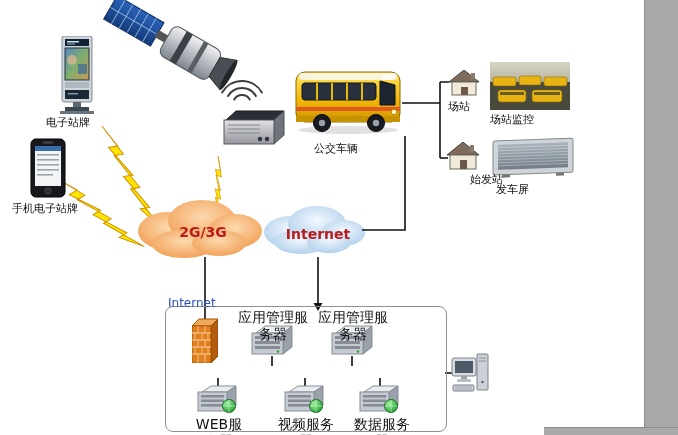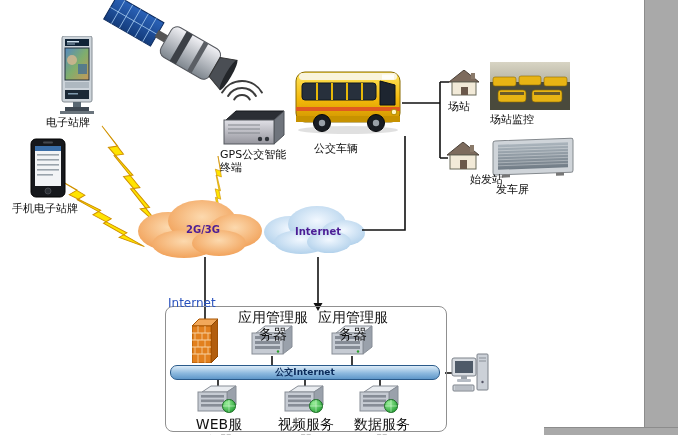--- a/index.html
+++ b/index.html
@@ -8,21 +8,21 @@
   .abs{position:absolute;}
   .label{font-size:11px;color:#111;text-align:left;line-height:1.2;z-index:4;}
   .label-sm{font-size:14px;color:#111;text-align:center;line-height:1.2;z-index:4;}
   .icon{z-index:3;}
   .gutter{background:#a9a9a9;z-index:6;}
   #overlay{position:absolute;left:0;top:0;z-index:1;}
   #server-box{border:1px solid #909090;border-radius:8px;background:transparent;z-index:2;}
   #net-bar{background:linear-gradient(#ddecf8,#8db9de 55%,#5f97c9);border:1px solid #2a5a8a;
            border-radius:7px;z-index:3;display:flex;align-items:center;justify-content:center;}
   #net-bar span{font-size:9px;font-weight:bold;color:#0a2a5a;}
-  .cloud-text{font-size:10px;font-weight:bold;color:#4c1d95;text-align:center;z-index:4;}
+  .cloud-text{font-size:14px;font-weight:bold;color:#b91c1c;text-align:center;z-index:4;}
   #internet-entry{font-size:12px;color:#2a52be;z-index:4;}
 </style>
 </head>
 <body>
 
 <div id="canvas">
 
   <svg id="overlay" width="678" height="435">
     <defs>
       <linearGradient id="panelG" x1="0" y1="0" x2="0" y2="1">
@@ -263,23 +263,20 @@
       <polygon points="6,9 15,2 42,2 33,9" fill="#e9ecf0" stroke="#878d96"></polygon>
       <polygon points="33,9 42,2 42,23 33,30" fill="#9aa1ab" stroke="#878d96"></polygon>
       <rect x="2" y="9" width="31" height="21" fill="#c6cbd3" stroke="#878d96"></rect>
       <rect x="5" y="12" width="25" height="3" fill="#868c96"></rect>
       <rect x="5" y="17" width="25" height="3" fill="#868c96"></rect>
       <rect x="5" y="22" width="25" height="3" fill="#868c96"></rect>
       <circle cx="28" cy="27.5" r="1.2" fill="#2aa02a"></circle>
     </svg>
   </div>
 
-  <div id="net-bar" class="abs" style="left:170px;top:365px;width:268px;height:13px;">
-    <span>公交Internet</span>
-  </div>
 
   <div class="abs icon" style="left:196px;top:384px;width:44px;height:30px;">
     <svg width="44" height="30">
       <defs>
           <radialGradient id="orbG" cx="0.35" cy="0.3" r="0.8">
         <stop offset="0" stop-color="#9af09a"></stop>
             <stop offset="1" stop-color="#1f9c2f"></stop>
           </radialGradient>
         </defs>
       <polygon points="6,8 15,2 40,2 31,8" fill="#e9ecf0" stroke="#878d96"></polygon>
@@ -328,24 +325,20 @@
       <rect x="5" y="9" width="18" height="12" fill="#4e5a68"></rect>
       <rect x="11" y="24" width="6" height="3" fill="#9aa1a9"></rect>
       <rect x="7" y="27" width="14" height="3" rx="1" fill="#b6bcc4"></rect>
       <rect x="3" y="33" width="21" height="6" rx="1" fill="#cdd2d8" stroke="#7c828a"></rect>
       <path d="M5,35h17 M5,37h17" stroke="#9aa0a8" stroke-width="0.8" fill="none"></path>
     </svg>
   </div>
 
   <div class="abs label" style="left:46px;top:116px;width:64px;">电子站牌</div>
   <div class="abs label" style="left:12px;top:202px;width:76px;">手机电子站牌</div>
-  <div class="abs label" style="left:220px;top:148px;width:84px;text-align:left;">
-    <div>GPS公交智能</div>
-    <div>终端</div>
-  </div>
   <div class="abs label" style="left:314px;top:142px;width:64px;">公交车辆</div>
   <div class="abs label" style="left:448px;top:100px;width:34px;">场站</div>
   <div class="abs label" style="left:490px;top:113px;width:80px;">场站监控</div>
   <div class="abs label" style="left:442px;top:173px;width:44px;margin-left:28px;">始发站</div>
   <div class="abs label" style="left:496px;top:183px;width:76px;">发车屏</div>
 
   <div class="abs cloud-text" style="left:168px;top:224px;width:70px;">2G/3G</div>
   <div class="abs cloud-text" style="left:283px;top:226px;width:70px;">Internet</div>
 
   <div class="abs" id="internet-entry" style="left:168px;top:296px;width:52px;">Internet</div>

